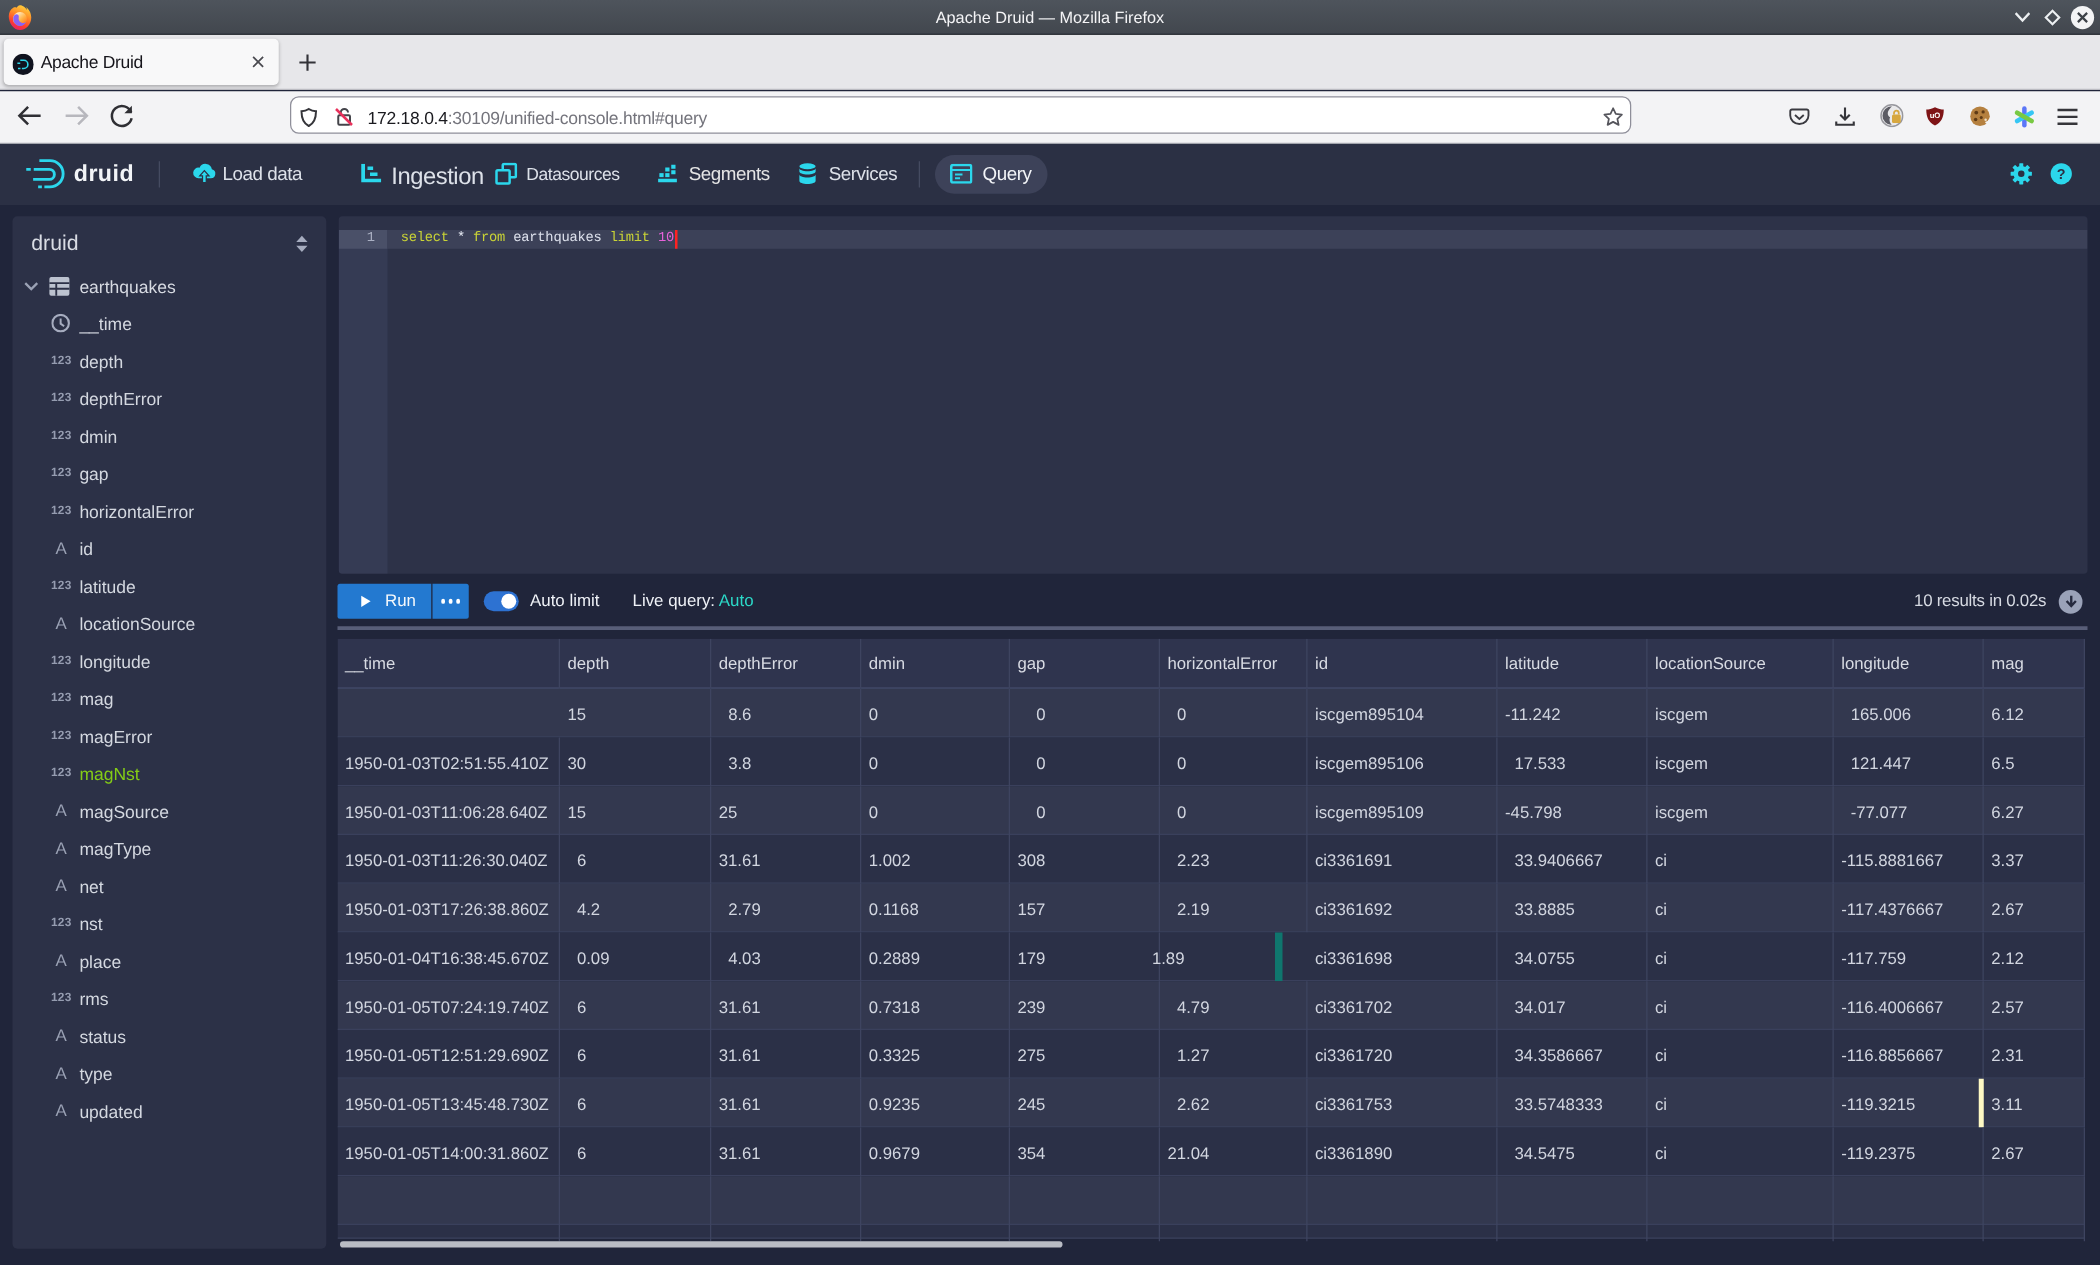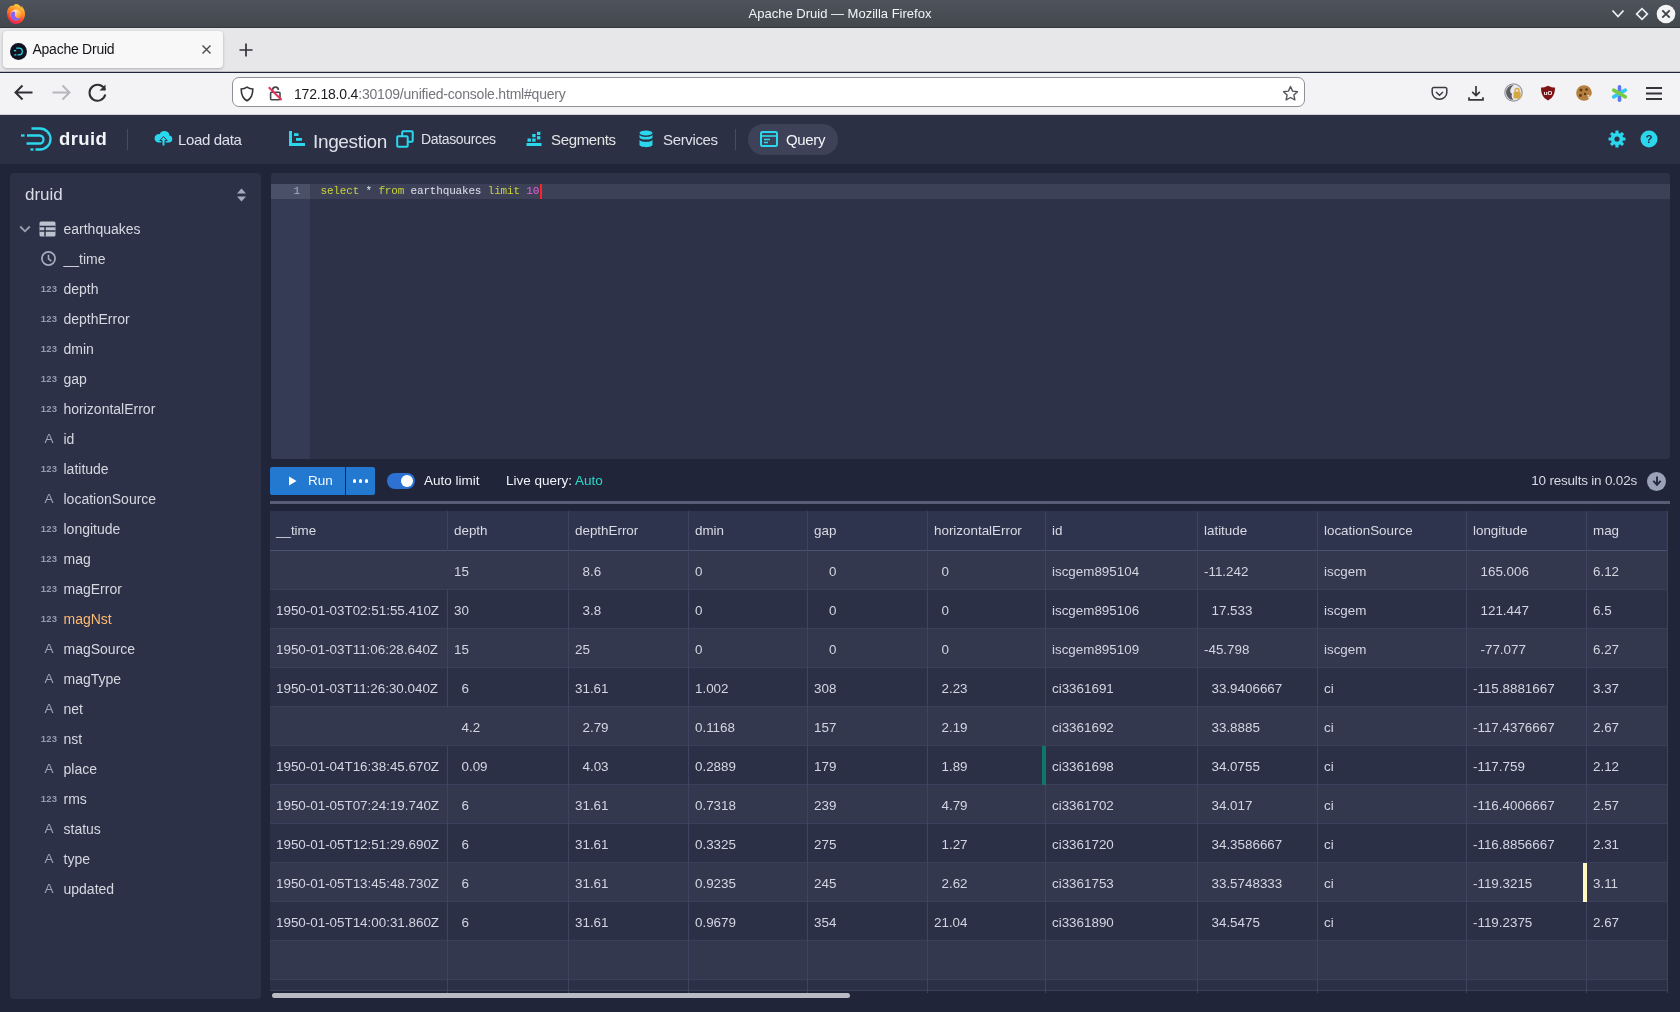--- a/index.html
+++ b/index.html
@@ -229,21 +229,21 @@
   <div class="abs" style="left:53.5px;top:288px;font-size:14px;color:#d4d8e0">latitude</div>
   <div class="abs" style="left:30px;top:318px;width:18px;font-size:13.5px;color:#9aa1b4;text-align:center">A</div>
   <div class="abs" style="left:53.5px;top:318px;font-size:14px;color:#d4d8e0">locationSource</div>
   <div class="abs" style="left:30px;top:350px;width:18px;font-size:9.5px;font-weight:bold;letter-spacing:0.2px;color:#959cb0;text-align:center">123</div>
   <div class="abs" style="left:53.5px;top:348px;font-size:14px;color:#d4d8e0">longitude</div>
   <div class="abs" style="left:30px;top:380px;width:18px;font-size:9.5px;font-weight:bold;letter-spacing:0.2px;color:#959cb0;text-align:center">123</div>
   <div class="abs" style="left:53.5px;top:378px;font-size:14px;color:#d4d8e0">mag</div>
   <div class="abs" style="left:30px;top:410px;width:18px;font-size:9.5px;font-weight:bold;letter-spacing:0.2px;color:#959cb0;text-align:center">123</div>
   <div class="abs" style="left:53.5px;top:408px;font-size:14px;color:#d4d8e0">magError</div>
   <div class="abs" style="left:30px;top:440px;width:18px;font-size:9.5px;font-weight:bold;letter-spacing:0.2px;color:#959cb0;text-align:center">123</div>
-  <div class="abs" style="left:53.5px;top:438px;font-size:14px;color:#fdba74">magNst</div>
+  <div class="abs" style="left:53.5px;top:438px;font-size:14px;color:#84cc16">magNst</div>
   <div class="abs" style="left:30px;top:468px;width:18px;font-size:13.5px;color:#9aa1b4;text-align:center">A</div>
   <div class="abs" style="left:53.5px;top:468px;font-size:14px;color:#d4d8e0">magSource</div>
   <div class="abs" style="left:30px;top:498px;width:18px;font-size:13.5px;color:#9aa1b4;text-align:center">A</div>
   <div class="abs" style="left:53.5px;top:498px;font-size:14px;color:#d4d8e0">magType</div>
   <div class="abs" style="left:30px;top:528px;width:18px;font-size:13.5px;color:#9aa1b4;text-align:center">A</div>
   <div class="abs" style="left:53.5px;top:528px;font-size:14px;color:#d4d8e0">net</div>
   <div class="abs" style="left:30px;top:560px;width:18px;font-size:9.5px;font-weight:bold;letter-spacing:0.2px;color:#959cb0;text-align:center">123</div>
   <div class="abs" style="left:53.5px;top:558px;font-size:14px;color:#d4d8e0">nst</div>
   <div class="abs" style="left:30px;top:588px;width:18px;font-size:13.5px;color:#9aa1b4;text-align:center">A</div>
   <div class="abs" style="left:53.5px;top:588px;font-size:14px;color:#d4d8e0">place</div>
@@ -345,37 +345,38 @@
 <div class="abs" style="left:299px;top:157px;width:120px;height:39px;border-right:1px solid #3e4460;padding:12.5px 0 0 6px;overflow:hidden;white-space:nowrap">31.61</div>
 <div class="abs" style="left:419px;top:157px;width:119px;height:39px;border-right:1px solid #3e4460;padding:12.5px 0 0 6px;overflow:hidden;white-space:nowrap">1.002</div>
 <div class="abs" style="left:538px;top:157px;width:120px;height:39px;border-right:1px solid #3e4460;padding:12.5px 0 0 6px;overflow:hidden;white-space:nowrap">308</div>
 <div class="abs" style="left:658px;top:157px;width:118px;height:39px;border-right:1px solid #3e4460;padding:12.5px 0 0 6px;overflow:hidden;white-space:nowrap"><span style="padding-left:7.5px">2.23</span></div>
 <div class="abs" style="left:776px;top:157px;width:152px;height:39px;border-right:1px solid #3e4460;padding:12.5px 0 0 6px;overflow:hidden;white-space:nowrap">ci3361691</div>
 <div class="abs" style="left:928px;top:157px;width:120px;height:39px;border-right:1px solid #3e4460;padding:12.5px 0 0 6px;overflow:hidden;white-space:nowrap"><span style="padding-left:7.5px">33.9406667</span></div>
 <div class="abs" style="left:1048px;top:157px;width:149px;height:39px;border-right:1px solid #3e4460;padding:12.5px 0 0 6px;overflow:hidden;white-space:nowrap">ci</div>
 <div class="abs" style="left:1197px;top:157px;width:120px;height:39px;border-right:1px solid #3e4460;padding:12.5px 0 0 6px;overflow:hidden;white-space:nowrap">-115.8881667</div>
 <div class="abs" style="left:1317px;top:157px;width:81px;height:39px;border-right:1px solid #3e4460;padding:12.5px 0 0 6px;overflow:hidden;white-space:nowrap">3.37</div>
 <div class="abs" style="left:0;top:196px;width:1398px;height:39px;background:#33384f;border-bottom:1px solid #3a405c"></div>
+<div class="abs" style="left:0px;top:196px;width:178px;height:39px;border-right:1px solid #3e4460;padding:12.5px 0 0 6px;overflow:hidden;white-space:nowrap">1950-01-03T17:26:38.860Z</div>
 <div class="abs" style="left:178px;top:196px;width:121px;height:39px;border-right:1px solid #3e4460;padding:12.5px 0 0 6px;overflow:hidden;white-space:nowrap"><span style="padding-left:7.5px">4.2</span></div>
 <div class="abs" style="left:299px;top:196px;width:120px;height:39px;border-right:1px solid #3e4460;padding:12.5px 0 0 6px;overflow:hidden;white-space:nowrap"><span style="padding-left:7.5px">2.79</span></div>
 <div class="abs" style="left:419px;top:196px;width:119px;height:39px;border-right:1px solid #3e4460;padding:12.5px 0 0 6px;overflow:hidden;white-space:nowrap">0.1168</div>
 <div class="abs" style="left:538px;top:196px;width:120px;height:39px;border-right:1px solid #3e4460;padding:12.5px 0 0 6px;overflow:hidden;white-space:nowrap">157</div>
 <div class="abs" style="left:658px;top:196px;width:118px;height:39px;border-right:1px solid #3e4460;padding:12.5px 0 0 6px;overflow:hidden;white-space:nowrap"><span style="padding-left:7.5px">2.19</span></div>
 <div class="abs" style="left:776px;top:196px;width:152px;height:39px;border-right:1px solid #3e4460;padding:12.5px 0 0 6px;overflow:hidden;white-space:nowrap">ci3361692</div>
 <div class="abs" style="left:928px;top:196px;width:120px;height:39px;border-right:1px solid #3e4460;padding:12.5px 0 0 6px;overflow:hidden;white-space:nowrap"><span style="padding-left:7.5px">33.8885</span></div>
 <div class="abs" style="left:1048px;top:196px;width:149px;height:39px;border-right:1px solid #3e4460;padding:12.5px 0 0 6px;overflow:hidden;white-space:nowrap">ci</div>
 <div class="abs" style="left:1197px;top:196px;width:120px;height:39px;border-right:1px solid #3e4460;padding:12.5px 0 0 6px;overflow:hidden;white-space:nowrap">-117.4376667</div>
 <div class="abs" style="left:1317px;top:196px;width:81px;height:39px;border-right:1px solid #3e4460;padding:12.5px 0 0 6px;overflow:hidden;white-space:nowrap">2.67</div>
 <div class="abs" style="left:0;top:235px;width:1398px;height:39px;background:#2b3047;border-bottom:1px solid #3a405c"></div>
 <div class="abs" style="left:0px;top:235px;width:178px;height:39px;border-right:1px solid #3e4460;padding:12.5px 0 0 6px;overflow:hidden;white-space:nowrap">1950-01-04T16:38:45.670Z</div>
 <div class="abs" style="left:178px;top:235px;width:121px;height:39px;border-right:1px solid #3e4460;padding:12.5px 0 0 6px;overflow:hidden;white-space:nowrap"><span style="padding-left:7.5px">0.09</span></div>
 <div class="abs" style="left:299px;top:235px;width:120px;height:39px;border-right:1px solid #3e4460;padding:12.5px 0 0 6px;overflow:hidden;white-space:nowrap"><span style="padding-left:7.5px">4.03</span></div>
 <div class="abs" style="left:419px;top:235px;width:119px;height:39px;border-right:1px solid #3e4460;padding:12.5px 0 0 6px;overflow:hidden;white-space:nowrap">0.2889</div>
 <div class="abs" style="left:538px;top:235px;width:120px;height:39px;border-right:1px solid #3e4460;padding:12.5px 0 0 6px;overflow:hidden;white-space:nowrap">179</div>
-<div class="abs" style="left:658px;top:235px;width:118px;height:39px;border-right:4px solid #0f766e;padding:12.5px 0 0 6px;overflow:hidden;white-space:nowrap"><span style="padding-left:7.5px">1.89</span></div>
+<div class="abs" style="left:638px;top:235px;width:118px;height:39px;border-right:6px solid #0f766e;padding:12.5px 0 0 6px;overflow:hidden;white-space:nowrap"><span style="padding-left:7.5px">1.89</span></div>
 <div class="abs" style="left:776px;top:235px;width:152px;height:39px;border-right:1px solid #3e4460;padding:12.5px 0 0 6px;overflow:hidden;white-space:nowrap">ci3361698</div>
 <div class="abs" style="left:928px;top:235px;width:120px;height:39px;border-right:1px solid #3e4460;padding:12.5px 0 0 6px;overflow:hidden;white-space:nowrap"><span style="padding-left:7.5px">34.0755</span></div>
 <div class="abs" style="left:1048px;top:235px;width:149px;height:39px;border-right:1px solid #3e4460;padding:12.5px 0 0 6px;overflow:hidden;white-space:nowrap">ci</div>
 <div class="abs" style="left:1197px;top:235px;width:120px;height:39px;border-right:1px solid #3e4460;padding:12.5px 0 0 6px;overflow:hidden;white-space:nowrap">-117.759</div>
 <div class="abs" style="left:1317px;top:235px;width:81px;height:39px;border-right:1px solid #3e4460;padding:12.5px 0 0 6px;overflow:hidden;white-space:nowrap">2.12</div>
 <div class="abs" style="left:0;top:274px;width:1398px;height:39px;background:#33384f;border-bottom:1px solid #3a405c"></div>
 <div class="abs" style="left:0px;top:274px;width:178px;height:39px;border-right:1px solid #3e4460;padding:12.5px 0 0 6px;overflow:hidden;white-space:nowrap">1950-01-05T07:24:19.740Z</div>
 <div class="abs" style="left:178px;top:274px;width:121px;height:39px;border-right:1px solid #3e4460;padding:12.5px 0 0 6px;overflow:hidden;white-space:nowrap"><span style="padding-left:7.5px">6</span></div>
 <div class="abs" style="left:299px;top:274px;width:120px;height:39px;border-right:1px solid #3e4460;padding:12.5px 0 0 6px;overflow:hidden;white-space:nowrap">31.61</div>
 <div class="abs" style="left:419px;top:274px;width:119px;height:39px;border-right:1px solid #3e4460;padding:12.5px 0 0 6px;overflow:hidden;white-space:nowrap">0.7318</div>

